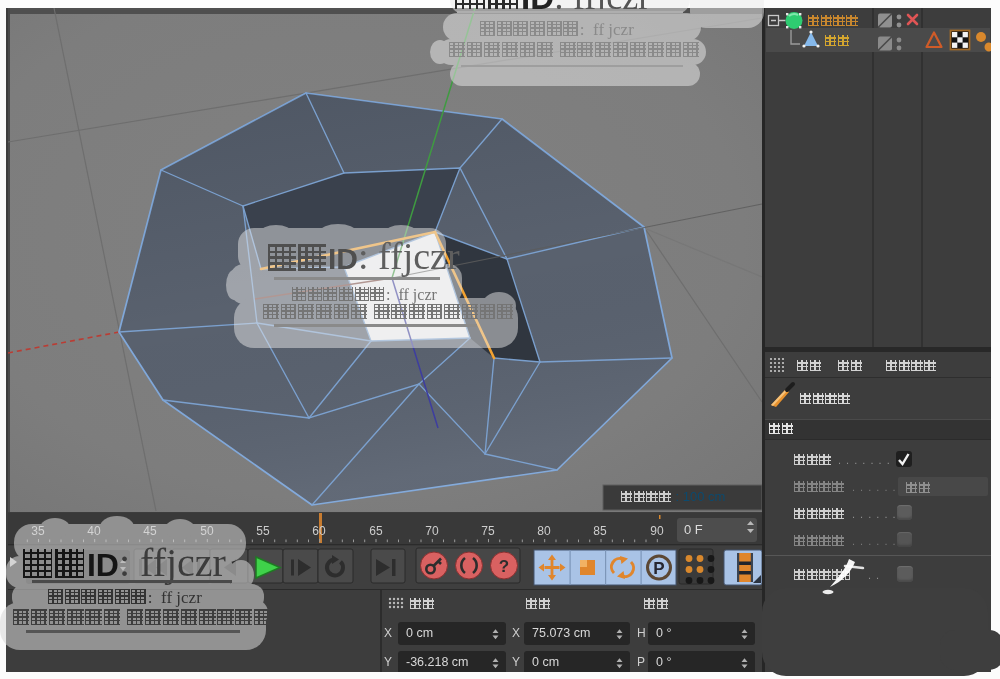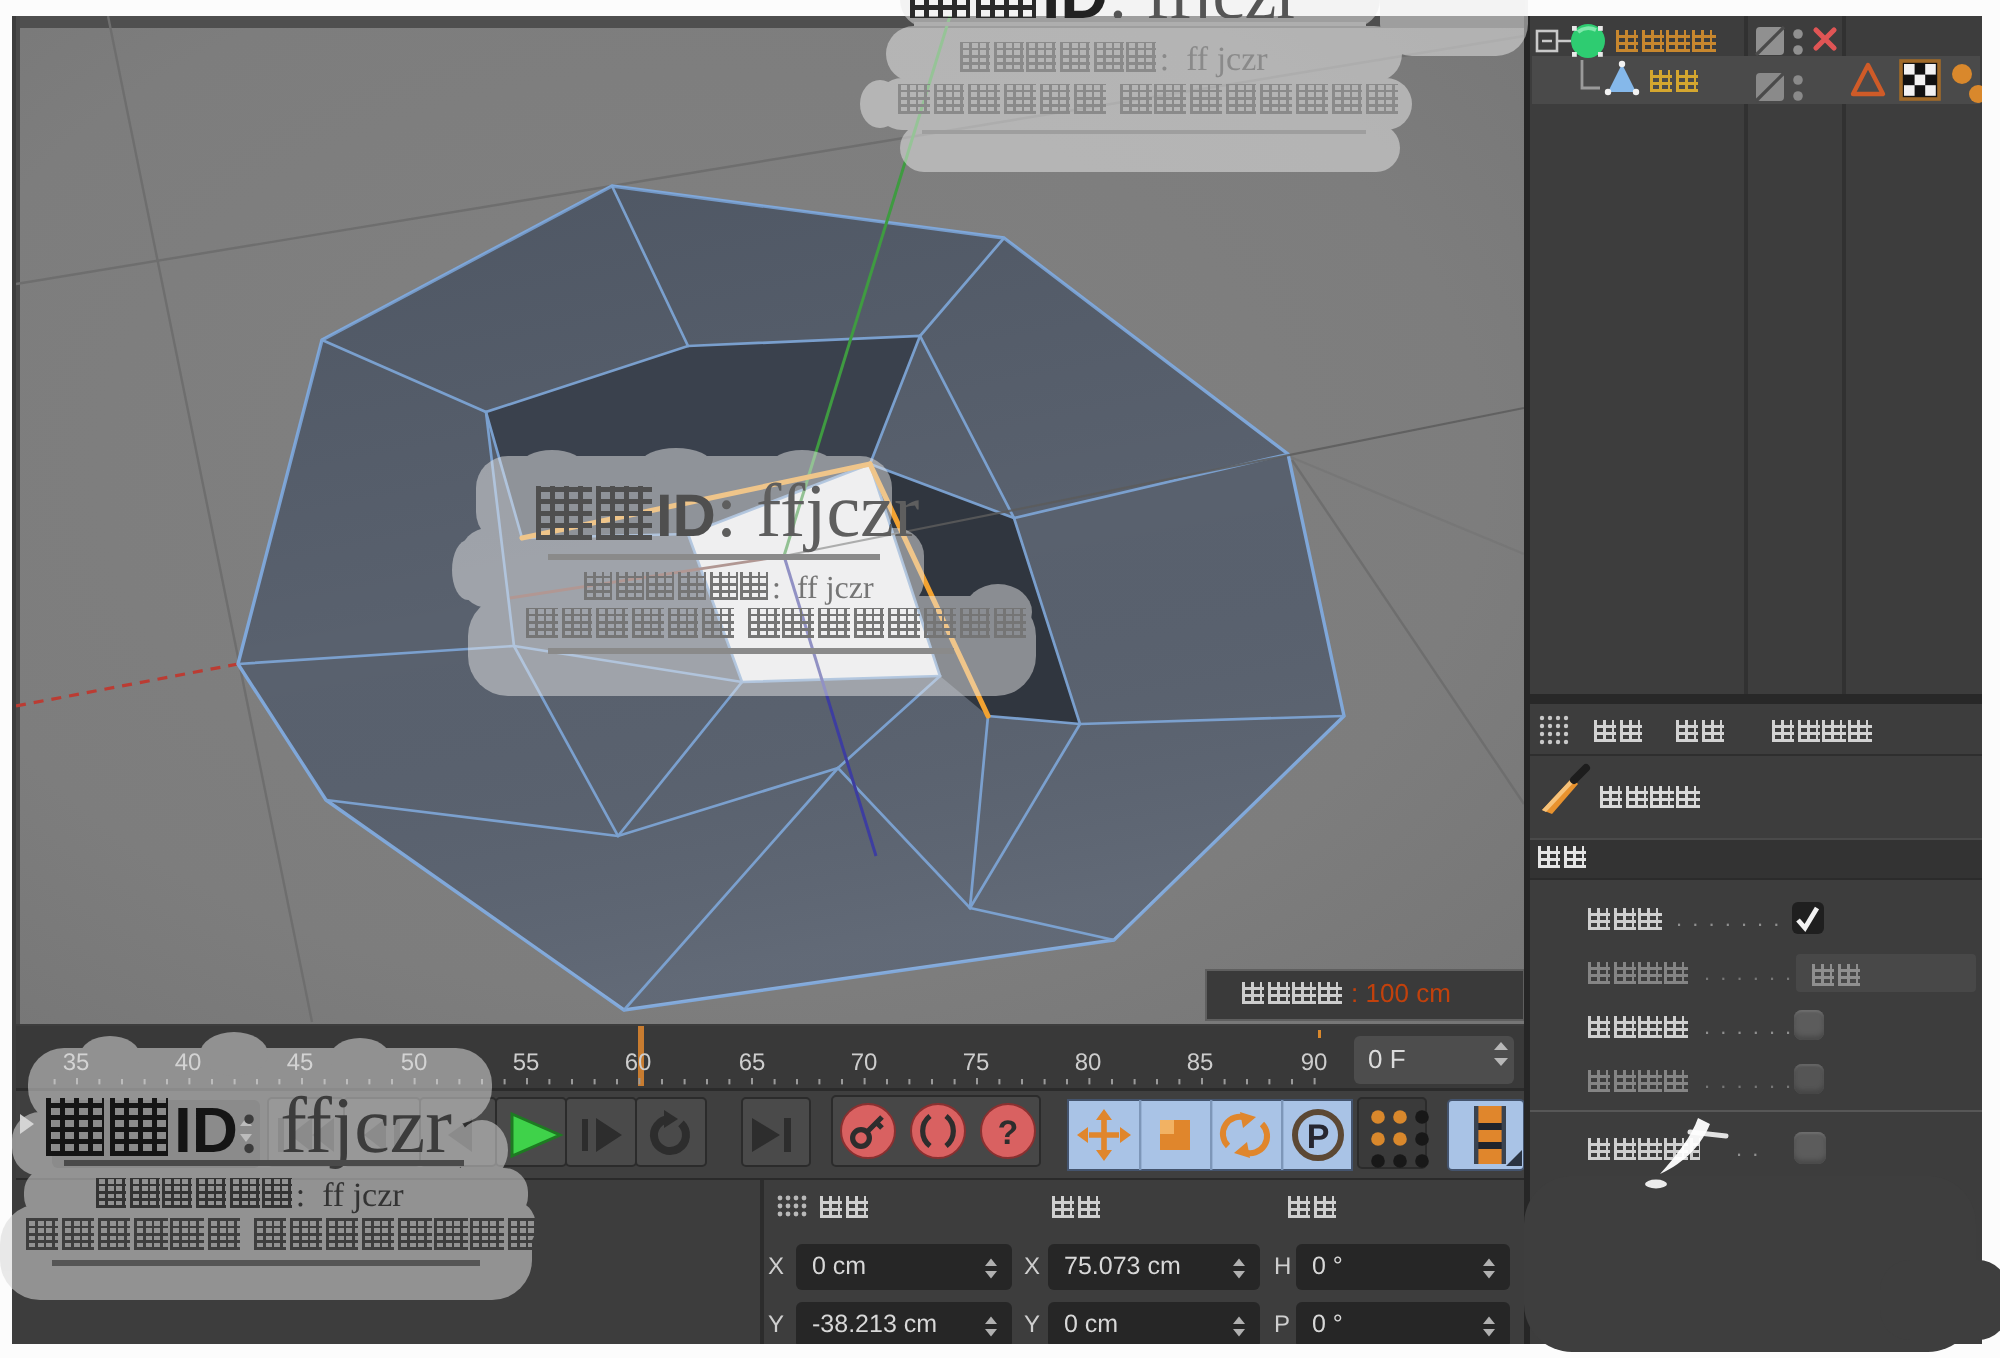--- a/index.html
+++ b/index.html
@@ -85,21 +85,21 @@
   <path d="M467,0 L384,270" stroke="#3f9b41" stroke-width="1.5" fill="none"></path>
   <path d="M384,270 L430,420" stroke="#3d3da0" stroke-width="1.5" fill="none"></path>
 
   <g stroke="#f2a231" stroke-width="2.6" fill="none" stroke-linecap="round">
     <path d="M253,261 L427,224"></path>
       <path d="M427,224 L486,350"></path>
   </g>
 
   <rect x="595" y="477" width="159" height="25" fill="#3a3a3a" stroke="#5f5f5f" stroke-width="1"></rect>
 </svg>
-<div class="a" style="left:621px;top:489px;font-size:13px;color:#c2410c;--k:#cdcdcd;"><span class="c"></span><span class="c"></span><span class="c"></span><span class="c"></span> : 100 cm</div>
+<div class="a" style="left:621px;top:489px;font-size:13px;color:#0c4a6e;--k:#cdcdcd;"><span class="c"></span><span class="c"></span><span class="c"></span><span class="c"></span> : 100 cm</div>
 
 <svg class="a" style="left:8px;top:513px;" width="754" height="76" viewBox="0 0 754 76">
   <rect x="0" y="0" width="754" height="31" fill="#393939"></rect>
   <rect x="0" y="31" width="754" height="1.5" fill="#2b2b2b"></rect>
   <rect x="0" y="32.5" width="754" height="43.5" fill="#3f3f3f"></rect>
   <rect x="311" y="0" width="3" height="30" fill="#c87c30"></rect>
   <text x="30" y="22" font-size="12" fill="#cdcdcd" text-anchor="middle" font-family="Liberation Sans">35</text>
     <text x="86" y="22" font-size="12" fill="#cdcdcd" text-anchor="middle" font-family="Liberation Sans">40</text>
     <text x="142" y="22" font-size="12" fill="#cdcdcd" text-anchor="middle" font-family="Liberation Sans">45</text>
     <text x="199" y="22" font-size="12" fill="#cdcdcd" text-anchor="middle" font-family="Liberation Sans">50</text>
@@ -285,21 +285,21 @@
   <div class="a lab" style="left:264px;top:6px;"><span class="c"></span><span class="c"></span></div>
   <div class="a" style="left:4px;top:36px;font-size:12px;color:#cfcfcf;">X</div>
   <div class="a" style="left:132px;top:36px;font-size:12px;color:#cfcfcf;">X</div>
   <div class="a" style="left:257px;top:36px;font-size:12px;color:#cfcfcf;">H</div>
   <div class="a" style="left:4px;top:65px;font-size:12px;color:#cfcfcf;">Y</div>
   <div class="a" style="left:132px;top:65px;font-size:12px;color:#cfcfcf;">Y</div>
   <div class="a" style="left:257px;top:65px;font-size:12px;color:#cfcfcf;">P</div>
   <div class="a" style="left:26px;top:36px;font-size:12.5px;color:#d8d8d8;">0 cm</div>
   <div class="a" style="left:152px;top:36px;font-size:12.5px;color:#d8d8d8;">75.073 cm</div>
   <div class="a" style="left:276px;top:36px;font-size:12.5px;color:#d8d8d8;">0 °</div>
-  <div class="a" style="left:26px;top:65px;font-size:12.5px;color:#d8d8d8;">-38.213 cm</div>
+  <div class="a" style="left:26px;top:65px;font-size:12.5px;color:#d8d8d8;">-36.218 cm</div>
   <div class="a" style="left:152px;top:65px;font-size:12.5px;color:#d8d8d8;">0 cm</div>
   <div class="a" style="left:276px;top:65px;font-size:12.5px;color:#d8d8d8;">0 °</div>
 </div>
 
 <div class="a" style="left:762px;top:8px;width:3px;height:664px;background:#262626;"></div>
 <div class="a" style="left:872px;top:8px;width:1.5px;height:339px;background:#313131;"></div>
 <div class="a" style="left:921px;top:8px;width:1.5px;height:339px;background:#313131;"></div>
 <div class="a" style="left:766px;top:28px;width:224px;height:24px;background:#4a4a4a;"></div>
 <svg class="a" style="left:765px;top:8px;" width="226" height="339" viewBox="0 0 226 339">
 

